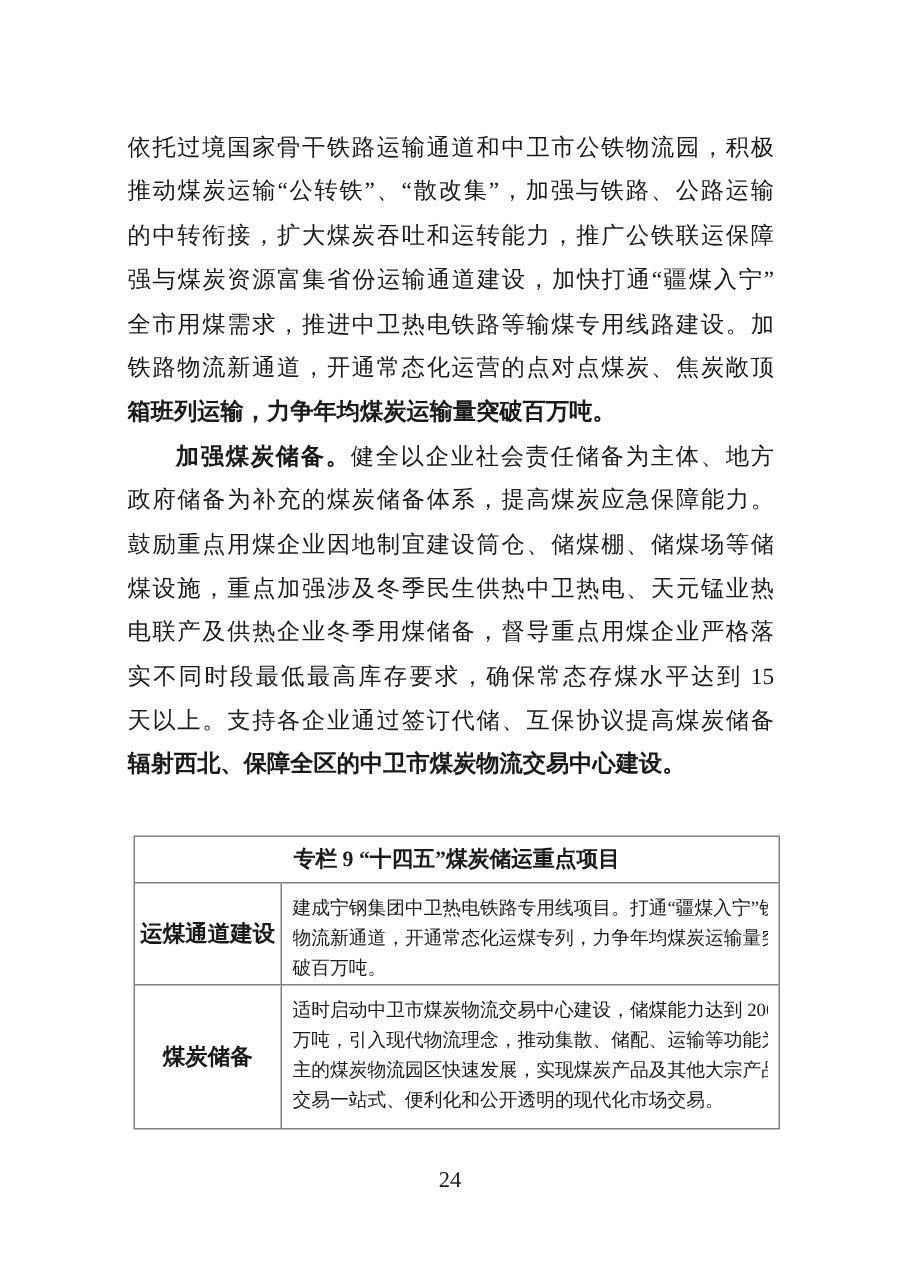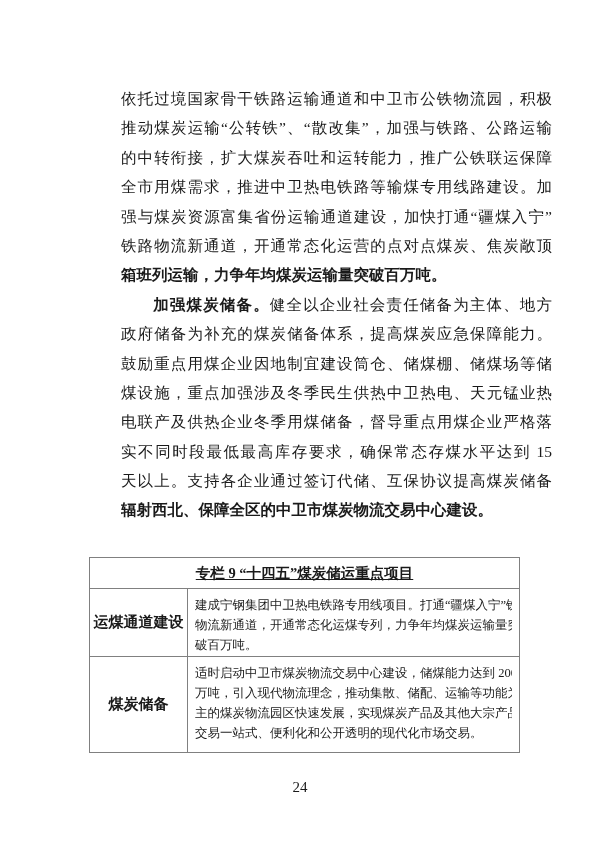--- a/index.html
+++ b/index.html
@@ -10,21 +10,20 @@
     background: #ffffff;
     font-family: "Liberation Serif", "DejaVu Serif", serif;
     color: #1a1a1a;
     overflow: hidden;
   }
   .body-text {
     position: absolute;
     left: 85px;
     top: 84px;
     width: 431px;
-    margin-left: 36px;
   }
   .tline {
     height: 29.4px;
     line-height: 29.4px;
     font-size: 15.5px;
     text-align: justify;
     text-align-last: justify;
     overflow: hidden;
     white-space: nowrap;
   }
@@ -46,21 +45,20 @@
     background: #ffffff;
   }
   .panel-caption {
     height: 30px;
     line-height: 30px;
     text-align: center;
     font-weight: bold;
     font-size: 14.5px;
     border-bottom: 1px solid #808080;
     overflow: hidden;
-    text-decoration: underline;
   }
   .panel-row {
     display: flex;
     border-bottom: 1px solid #808080;
     box-sizing: border-box;
   }
   .panel-row.r1 { height: 68px; }
   .panel-row.r2 { height: 95px; border-bottom: none; }
   .panel-label {
     flex: 0 0 98px;
@@ -106,22 +104,22 @@
 <body>
 
 <div class="page">
 
   <div class="body-text">
 
     <div class="para">
       <div class="tline">依托过境国家骨干铁路运输通道和中卫市公铁物流园，积极</div>
       <div class="tline">推动煤炭运输“公转铁”、“散改集”，加强与铁路、公路运输</div>
       <div class="tline">的中转衔接，扩大煤炭吞吐和运转能力，推广公铁联运保障</div>
+      <div class="tline">强与煤炭资源富集省份运输通道建设，加快打通“疆煤入宁”</div>
       <div class="tline">全市用煤需求，推进中卫热电铁路等输煤专用线路建设。加</div>
-      <div class="tline">强与煤炭资源富集省份运输通道建设，加快打通“疆煤入宁”</div>
       <div class="tline">铁路物流新通道，开通常态化运营的点对点煤炭、焦炭敞顶</div>
       <div class="tline last">箱班列运输，力争年均煤炭运输量突破百万吨。</div>
     </div>
 
     <div class="para">
       <div class="tline">
         <span class="indent"></span><span class="bold-lead">加强煤炭储备。</span><span>健全以企业社会责任储备为主体、地方</span>
       </div>
       <div class="tline">政府储备为补充的煤炭储备体系，提高煤炭应急保障能力。</div>
       <div class="tline">鼓励重点用煤企业因地制宜建设筒仓、储煤棚、储煤场等储</div>

